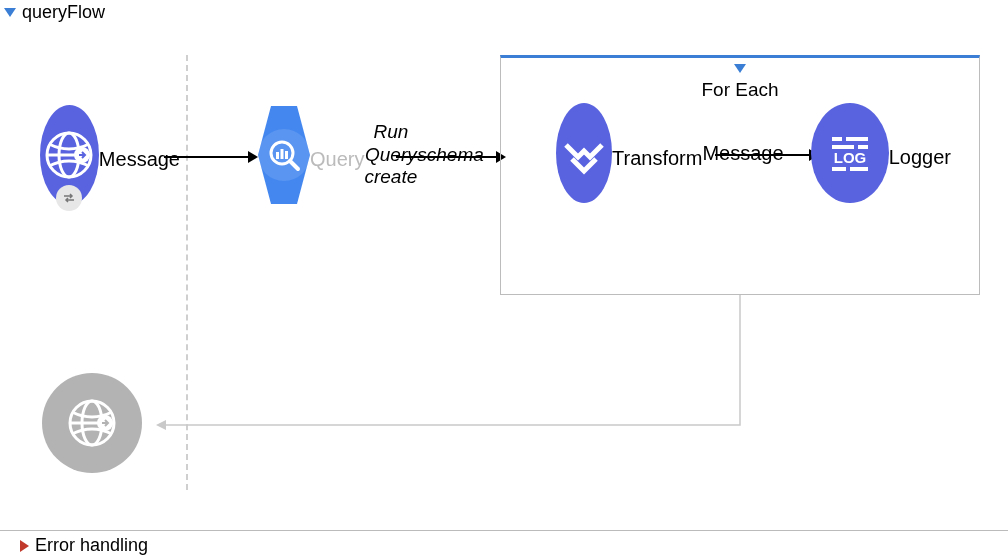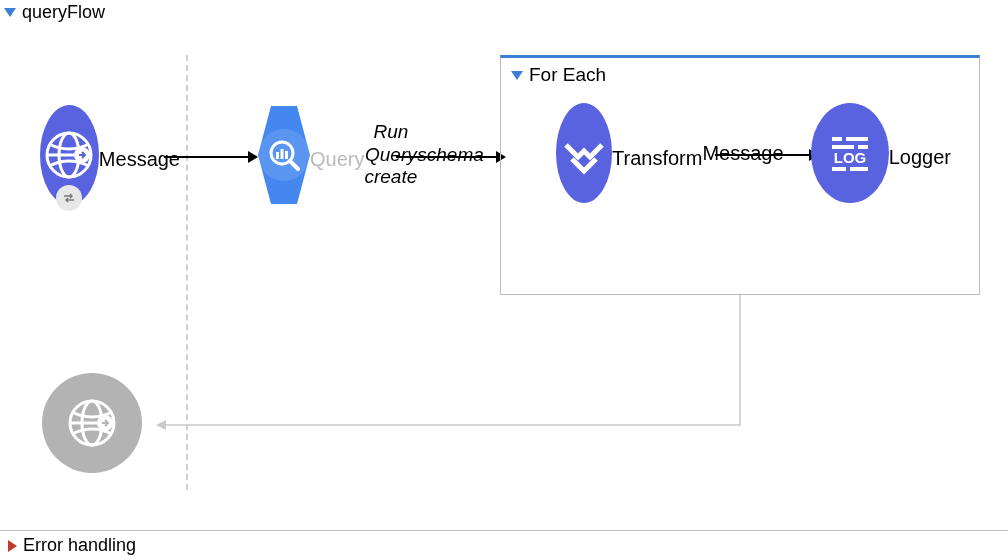--- a/index.html
+++ b/index.html
@@ -103,20 +103,21 @@
     border: 1px solid #bcbcbc;
     border-top: 3px solid #3a7fd5;
     left: 500px; top: 30px;
     width: 480px;
     height: 240px;
   }
   .foreach-header {
     display:flex;align-items:center;gap:6px;
     padding: 6px 10px;
     font-size: 19px;
+    flex-direction: column;
   }
   .arrow {
     position: absolute;
   }
   .bottom-bar {
     position: absolute;
     left: 0; right: 0; bottom: 0;
     border-top: 1px solid #bbb;
     padding: 4px 8px;
   }
@@ -232,17 +233,17 @@
         <path d="M8 17 Q28 27 48 17" stroke="#fff" stroke-width="3" fill="none"></path>
         <path d="M8 39 Q28 29 48 39" stroke="#fff" stroke-width="3" fill="none"></path>
         <circle cx="41" cy="28" r="8" fill="#fff"></circle>
         <path d="M38 28 L44 28 M41 25 L44 28 L41 31" stroke="#b3b3b3" stroke-width="2" fill="none"></path>
       </svg>
     </div>
   </div>
 </div>
 
 <div class="bottom-bar">
-  <div class="section-header" style="padding:0;">
+  <div class="section-header" style="padding:0;margin-left:12px;">
     <span class="disclosure closed"></span>
     <span>Error handling</span>
   </div>
 </div>
 
 </body></html>

